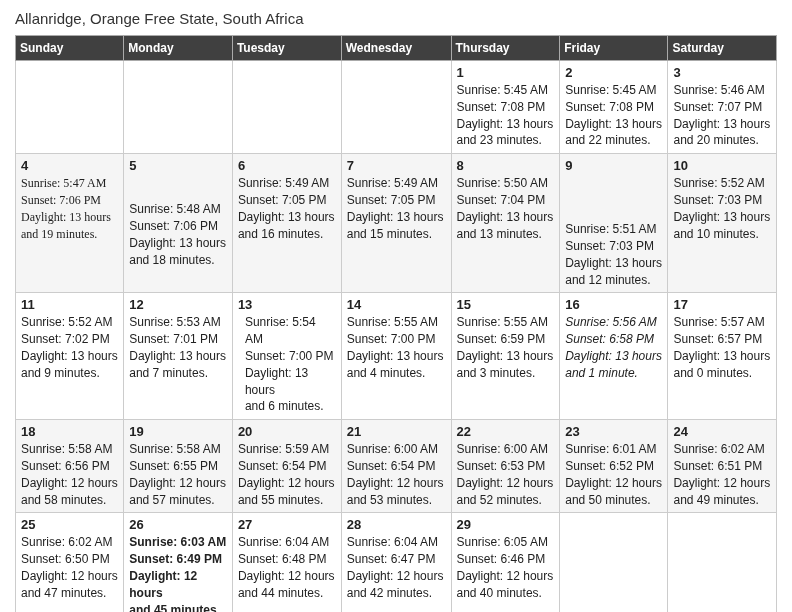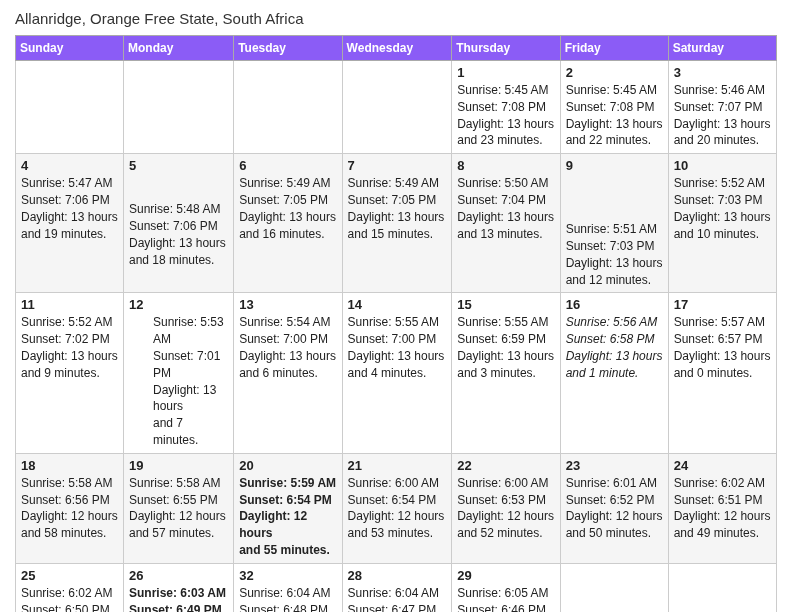--- a/index.html
+++ b/index.html
@@ -45,21 +45,21 @@
     }
     .subtitle {
       font-size: 15px;
       color: #333;
     }
     table {
       width: 100%;
       border-collapse: collapse;
     }
     thead tr th {
-      background-color: #8b5cf6;
+      background-color: #404040;
       color: #fff;
       font-size: 12px;
       font-weight: bold;
       padding: 5px 4px;
       text-align: left;
       border: 1px solid #aaa;
     }
     tbody tr td {
       vertical-align: top;
       border: 1px solid #ccc;
@@ -135,21 +135,21 @@
           <span class="day-num">3</span>
           <div class="day-info" style="white-space: pre-line;">Sunrise: 5:46 AM
 Sunset: 7:07 PM
 Daylight: 13 hours
 and 20 minutes.</div>
         </td>
       </tr>
       <tr>
         <td>
           <span class="day-num">4</span>
-          <div class="day-info" style="white-space: pre-line;">Sunrise: 5:47 AM
+          <div class="day-info" style="white-space: pre-line; font-family: Liberation Serif, serif;">Sunrise: 5:47 AM
 Sunset: 7:06 PM
 Daylight: 13 hours
 and 19 minutes.</div>
         </td>
         <td>
           <span class="day-num">5</span>
           <div class="day-info" style="white-space: pre-line; margin-top: 28px;">Sunrise: 5:48 AM
 Sunset: 7:06 PM
 Daylight: 13 hours
 and 18 minutes.</div>
@@ -193,28 +193,28 @@
       <tr>
         <td>
           <span class="day-num">11</span>
           <div class="day-info" style="white-space: pre-line;">Sunrise: 5:52 AM
 Sunset: 7:02 PM
 Daylight: 13 hours
 and 9 minutes.</div>
         </td>
         <td>
           <span class="day-num">12</span>
-          <div class="day-info" style="white-space: pre-line; margin-left: 24px;">Sunrise: 5:53 AM
+          <div class="day-info" style="white-space: pre-line;">Sunrise: 5:53 AM
 Sunset: 7:01 PM
 Daylight: 13 hours
 and 7 minutes.</div>
         </td>
         <td>
           <span class="day-num">13</span>
-          <div class="day-info" style="white-space: pre-line;">Sunrise: 5:54 AM
+          <div class="day-info" style="white-space: pre-line; margin-left: 7px;">Sunrise: 5:54 AM
 Sunset: 7:00 PM
 Daylight: 13 hours
 and 6 minutes.</div>
         </td>
         <td>
           <span class="day-num">14</span>
           <div class="day-info" style="white-space: pre-line;">Sunrise: 5:55 AM
 Sunset: 7:00 PM
 Daylight: 13 hours
 and 4 minutes.</div>
@@ -251,21 +251,21 @@
         </td>
         <td>
           <span class="day-num">19</span>
           <div class="day-info" style="white-space: pre-line;">Sunrise: 5:58 AM
 Sunset: 6:55 PM
 Daylight: 12 hours
 and 57 minutes.</div>
         </td>
         <td>
           <span class="day-num">20</span>
-          <div class="day-info" style="white-space: pre-line; font-weight: bold;">Sunrise: 5:59 AM
+          <div class="day-info" style="white-space: pre-line;">Sunrise: 5:59 AM
 Sunset: 6:54 PM
 Daylight: 12 hours
 and 55 minutes.</div>
         </td>
         <td>
           <span class="day-num">21</span>
           <div class="day-info" style="white-space: pre-line;">Sunrise: 6:00 AM
 Sunset: 6:54 PM
 Daylight: 12 hours
 and 53 minutes.</div>
@@ -301,21 +301,21 @@
 and 47 minutes.</div>
         </td>
         <td>
           <span class="day-num">26</span>
           <div class="day-info" style="white-space: pre-line; font-weight: bold;">Sunrise: 6:03 AM
 Sunset: 6:49 PM
 Daylight: 12 hours
 and 45 minutes.</div>
         </td>
         <td>
-          <span class="day-num">32</span>
+          <span class="day-num">27</span>
           <div class="day-info" style="white-space: pre-line;">Sunrise: 6:04 AM
 Sunset: 6:48 PM
 Daylight: 12 hours
 and 44 minutes.</div>
         </td>
         <td>
           <span class="day-num">28</span>
           <div class="day-info" style="white-space: pre-line;">Sunrise: 6:04 AM
 Sunset: 6:47 PM
 Daylight: 12 hours

